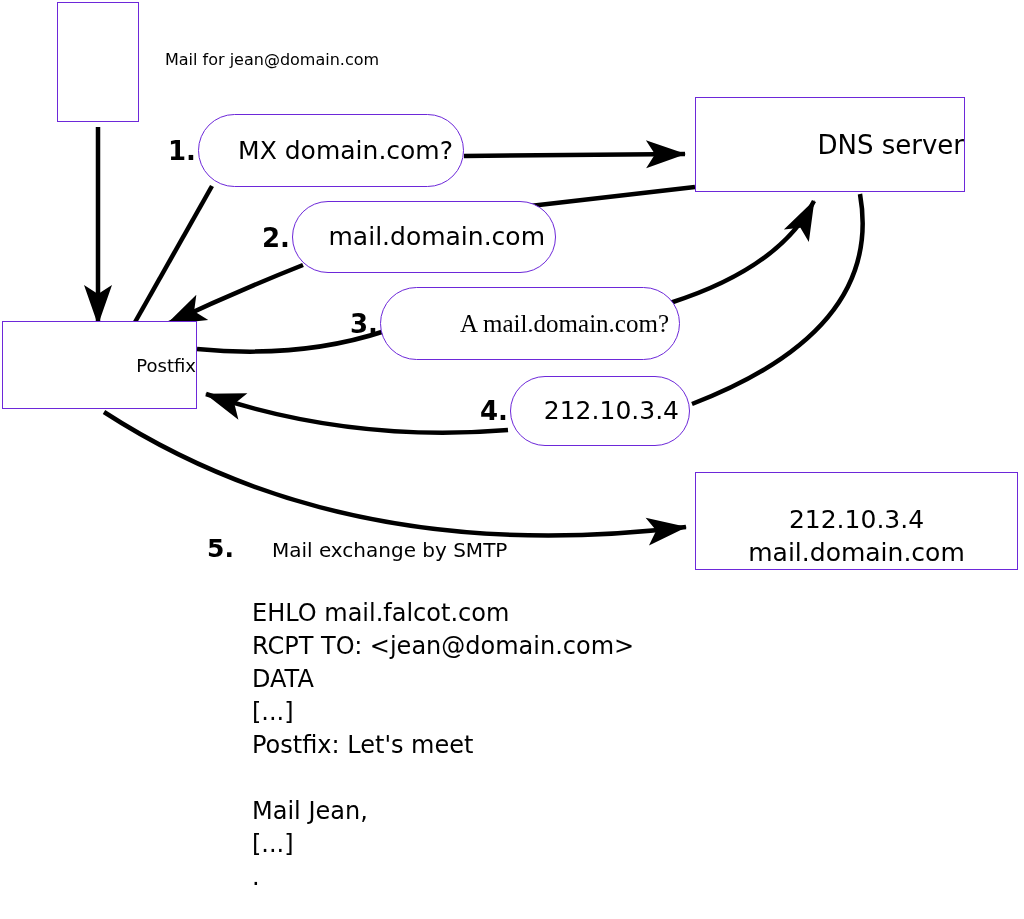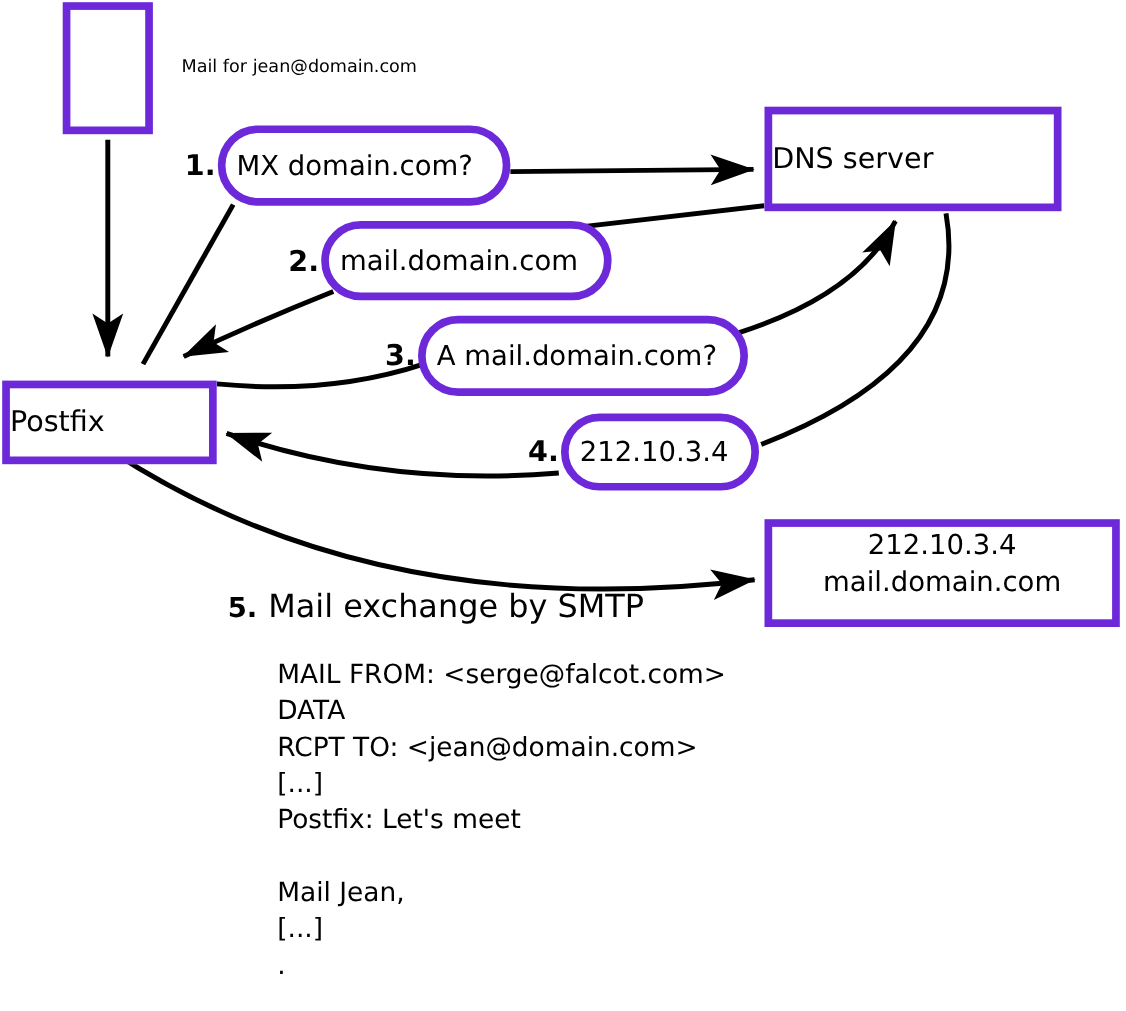--- a/index.html
+++ b/index.html
@@ -15,24 +15,24 @@
   svg.arrows {
     position: absolute;
     left: 0; top: 0;
     width: 1024px; height: 919px;
     z-index: 1;
   }
   .node {
     position: absolute;
     box-sizing: border-box;
     background: #ffffff;
-    border: 7px solid #6d28d9;
+    border: 1px solid #6d28d9;
     display: flex;
     align-items: center;
-    justify-content: flex-start;
+    justify-content: flex-end;
     text-align: center;
     z-index: 2;
   }
   .rect-node { border-radius: 0; }
   .pill {
     border-radius: 40px;
     font-size: 25px;
     line-height: 1.2;
     padding: 0 10px;
   }
@@ -57,21 +57,21 @@
   }
   .step5-row {
     position: absolute;
     left: 207px; top: 534px;
     display: flex;
     align-items: baseline;
     z-index: 3;
     white-space: nowrap;
   }
   .step5-row .num { font-weight: bold; font-size: 25px; }
-  .step5-row .lbl { font-size: 29px; margin-left: 10px; }
+  .step5-row .lbl { font-size: 20px; margin-left: 38px; }
   .smtp-block {
     position: absolute;
     left: 252px; top: 597px;
     font-size: 24px;
     line-height: 33px;
     z-index: 3;
   }
   .smtp-line { min-height: 33px; white-space: pre; }
 </style>
 </head>
@@ -94,62 +94,62 @@
       <path d="M197,349 Q300,359 385,331"></path>
       <path d="M670,303 Q780,268 814,201" marker-end="url(#ah)"></path>
       <path d="M860,194 Q884,330 692,404"></path>
       <path d="M508,430 Q350,443 206,394" marker-end="url(#ah)"></path>
       <path d="M104,412 Q345,568 686,527" marker-end="url(#ah)"></path>
     </g>
   </svg>
 
   <div class="node rect-node" style="left:57px; top:2px; width:82px; height:120px;"></div>
 
-  <div class="node rect-node" style="left:2px; top:346px; width:195px; height:76px; font-size:26px;">
+  <div class="node rect-node" style="left:2px; top:321px; width:195px; height:88px; font-size:18px;">
     <span class="node-label">Postfix</span>
   </div>
 
   <div class="node rect-node" style="left:695px; top:97px; width:270px; height:95px; font-size:26px;">
     <span class="node-label">DNS server</span>
   </div>
 
   <div class="node rect-node two-line" style="left:695px; top:472px; width:323px; height:98px;">
     <span class="node-label">212.10.3.4</span>
     <span class="node-label">mail.domain.com</span>
   </div>
 
   <div class="node pill" style="left:198px; top:114px; width:266px; height:73px;">
     <span class="node-label">MX domain.com?</span>
   </div>
   <div class="node pill" style="left:292px; top:201px; width:264px; height:72px;">
     <span class="node-label">mail.domain.com</span>
   </div>
-  <div class="node pill" style="left:380px; top:287px; width:300px; height:73px;">
+  <div class="node pill" style="left:380px; top:287px; width:300px; height:73px;font-family:Liberation Serif, serif;">
     <span class="node-label">A mail.domain.com?</span>
   </div>
   <div class="node pill" style="left:510px; top:376px; width:180px; height:70px;">
     <span class="node-label">212.10.3.4</span>
   </div>
 
   <div class="step-num" style="left:156px; top:136px;">1.</div>
   <div class="step-num" style="left:250px; top:223px;">2.</div>
   <div class="step-num" style="left:338px; top:309px;">3.</div>
   <div class="step-num" style="left:468px; top:396px;">4.</div>
 
   <div class="annotation" style="left:165px; top:45px;">Mail for jean@domain.com</div>
 
   <div class="step5-row">
     <span class="num">5.</span>
     <span class="lbl">Mail exchange by SMTP</span>
   </div>
 
   <div class="smtp-block">
-    <div class="smtp-line">MAIL FROM: &lt;serge@falcot.com&gt;</div>
+    <div class="smtp-line">EHLO mail.falcot.com</div>
+    <div class="smtp-line">RCPT TO: &lt;jean@domain.com&gt;</div>
     <div class="smtp-line">DATA</div>
-    <div class="smtp-line">RCPT TO: &lt;jean@domain.com&gt;</div>
     <div class="smtp-line">[...]</div>
     <div class="smtp-line">Postfix: Let's meet</div>
     <div class="smtp-line"></div>
     <div class="smtp-line">Mail Jean,</div>
     <div class="smtp-line">[...]</div>
     <div class="smtp-line">.</div>
   </div>
 
 </div>
 

